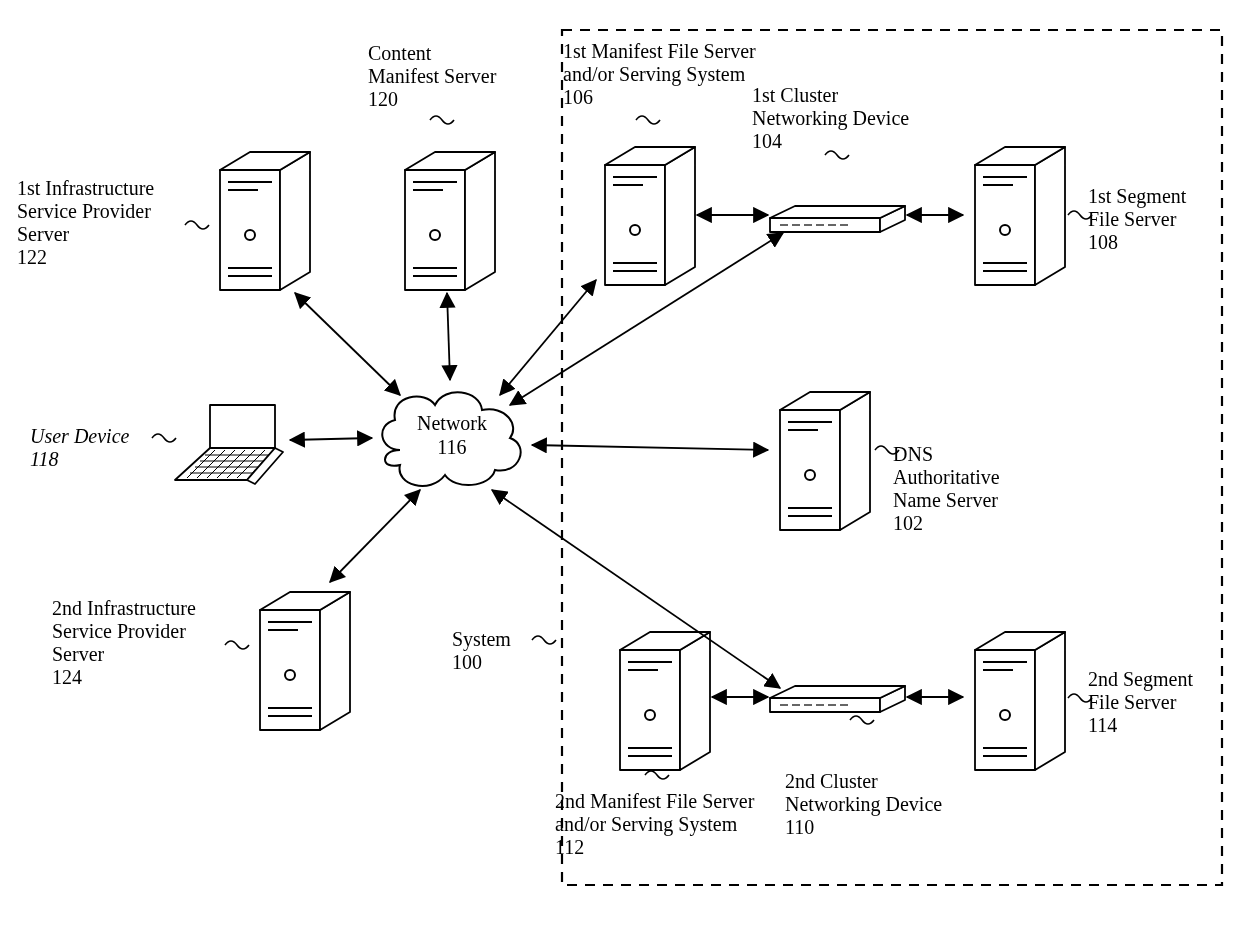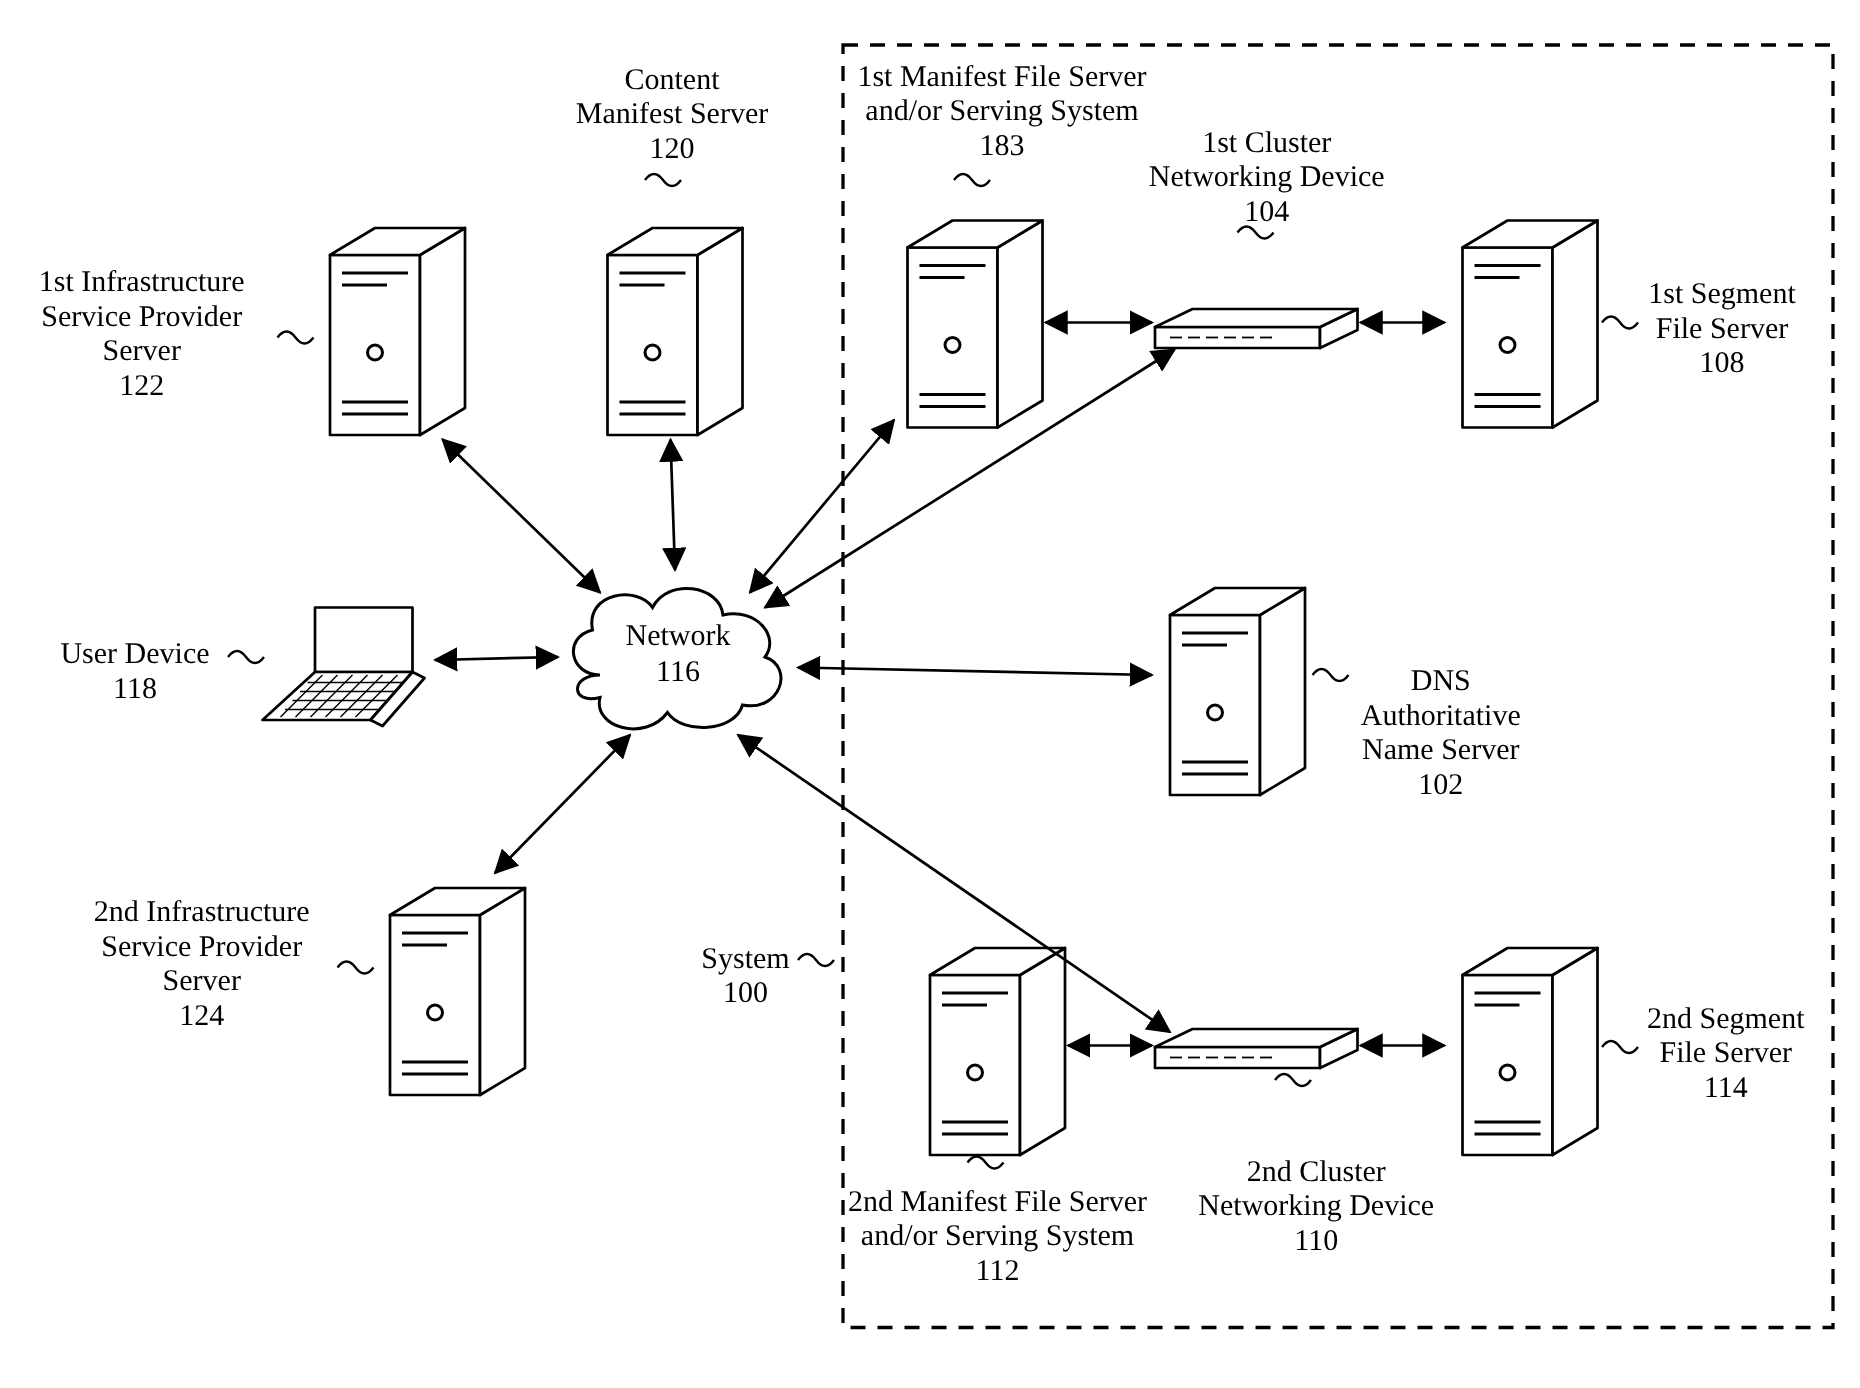--- a/index.html
+++ b/index.html
@@ -6,21 +6,21 @@
     margin: 0;
     padding: 0;
     width: 1240px;
     height: 925px;
     background: #fff;
     font-family: "Times New Roman", Times, serif;
     font-size: 20px;
     color: #000;
   }
   svg { display: block; }
-  .label { text-align: center; line-height: 1.15; }
+  .label { line-height: 1.15; }
   .abs { position: absolute; }
 </style>
 </head>
 <body>
 
 <svg width="1240" height="925" xmlns="http://www.w3.org/2000/svg">
   <defs>
     <marker id="arrow" viewBox="0 0 12 12" refX="11" refY="6" markerWidth="9" markerHeight="9" orient="auto-start-reverse">
       <path d="M0,0 L12,6 L0,12 z" fill="#000"></path>
     </marker>
@@ -165,36 +165,36 @@
   <div>Server</div>
   <div>122</div>
 </div>
 
 <div class="abs label" style="left:368px; top:42px; width:160px;">
   <div>Content</div>
   <div>Manifest Server</div>
   <div>120</div>
 </div>
 
-<div class="abs label" style="left:30px; top:425px; width:120px;">
+<div class="abs label" style="left:30px; top:425px; width:120px;font-style:italic;">
   <div>User Device</div>
   <div>118</div>
 </div>
 
 <div class="abs label" style="left:52px; top:597px; width:165px;">
   <div>2nd Infrastructure</div>
   <div>Service Provider</div>
   <div>Server</div>
   <div>124</div>
 </div>
 
 <div class="abs label" style="left:563px; top:40px; width:210px;">
   <div>1st Manifest File Server</div>
   <div>and/or Serving System</div>
-  <div>183</div>
+  <div>106</div>
 </div>
 
 <div class="abs label" style="left:752px; top:84px; width:185px;">
   <div>1st Cluster</div>
   <div>Networking Device</div>
   <div>104</div>
 </div>
 
 <div class="abs label" style="left:1088px; top:185px; width:120px;">
   <div>1st Segment</div>

